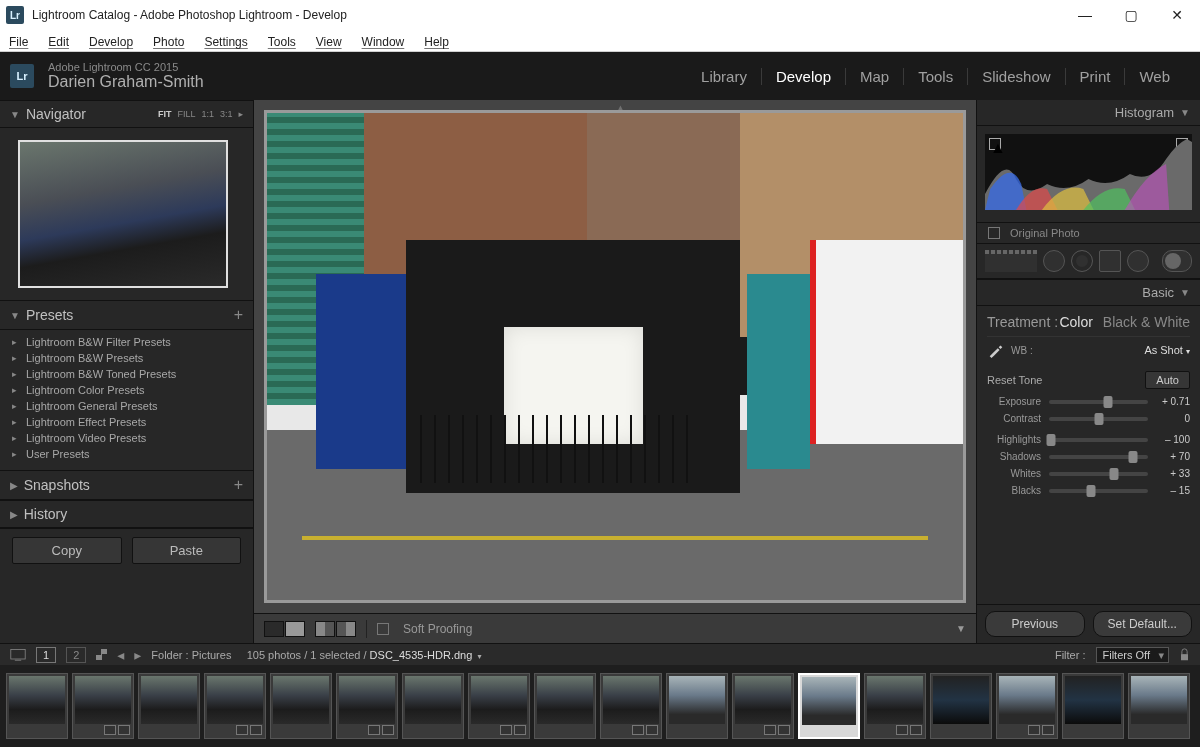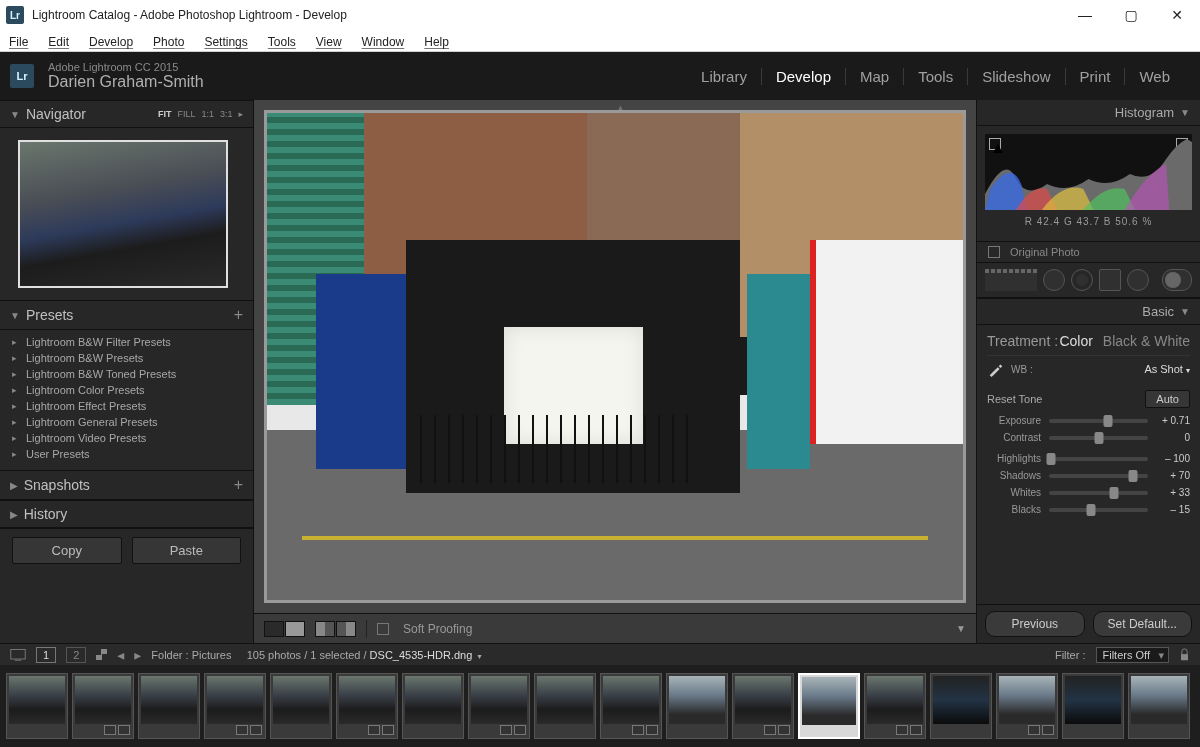--- a/index.html
+++ b/index.html
@@ -210,22 +210,22 @@
         <span class="tri">▼</span>
         <span>Presets</span>
         <span class="spacer"></span>
         <span class="plus">+</span>
       </div>
       <div class="preset-list" id="presetlist">
           <div class="item">Lightroom B&amp;W Filter Presets</div>
           <div class="item">Lightroom B&amp;W Presets</div>
           <div class="item">Lightroom B&amp;W Toned Presets</div>
           <div class="item">Lightroom Color Presets</div>
+          <div class="item">Lightroom General Presets</div>
           <div class="item">Lightroom Effect Presets</div>
-          <div class="item">Lightroom General Presets</div>
           <div class="item">Lightroom Video Presets</div>
           <div class="item">User Presets</div>
         </div>
 
       <div class="panel-header">
         <span class="tri">▶</span>
         <span>Snapshots</span>
         <span class="spacer"></span>
         <span class="plus">+</span>
       </div>
@@ -284,21 +284,20 @@
           <div class="clip r">▲</div>
           <svg viewBox="0 0 200 76" preserveAspectRatio="none">
             <path d="M0,76 L0,60 Q20,20 30,45 Q40,65 60,50 Q80,60 100,45 Q120,55 140,40 Q160,50 175,25 Q185,10 195,5 L200,8 L200,76 Z" fill="#6a6a6a"></path>
             <path d="M0,76 L5,55 Q25,25 35,50 L40,76Z" fill="#3a6ae0" opacity=".8"></path>
             <path d="M30,76 Q45,50 60,55 L70,76Z" fill="#e04a4a" opacity=".7"></path>
             <path d="M55,76 Q75,48 95,55 L105,76Z" fill="#e0c040" opacity=".7"></path>
             <path d="M95,76 Q115,50 135,55 L145,76Z" fill="#50c060" opacity=".7"></path>
             <path d="M135,76 Q155,40 175,30 L178,76Z" fill="#c050c0" opacity=".6"></path>
           </svg>
         </div>
-        <div class="rgb-readout">R   42.4   G   43.7   B   50.6   %</div>
       </div>
       <div class="orig-chk">
         <div class="ct-chk"></div>
         <span>Original Photo</span>
       </div>
       <div class="tool-strip">
         <div class="tool dash">
             <i></i>
             <i></i>
             <i></i>

